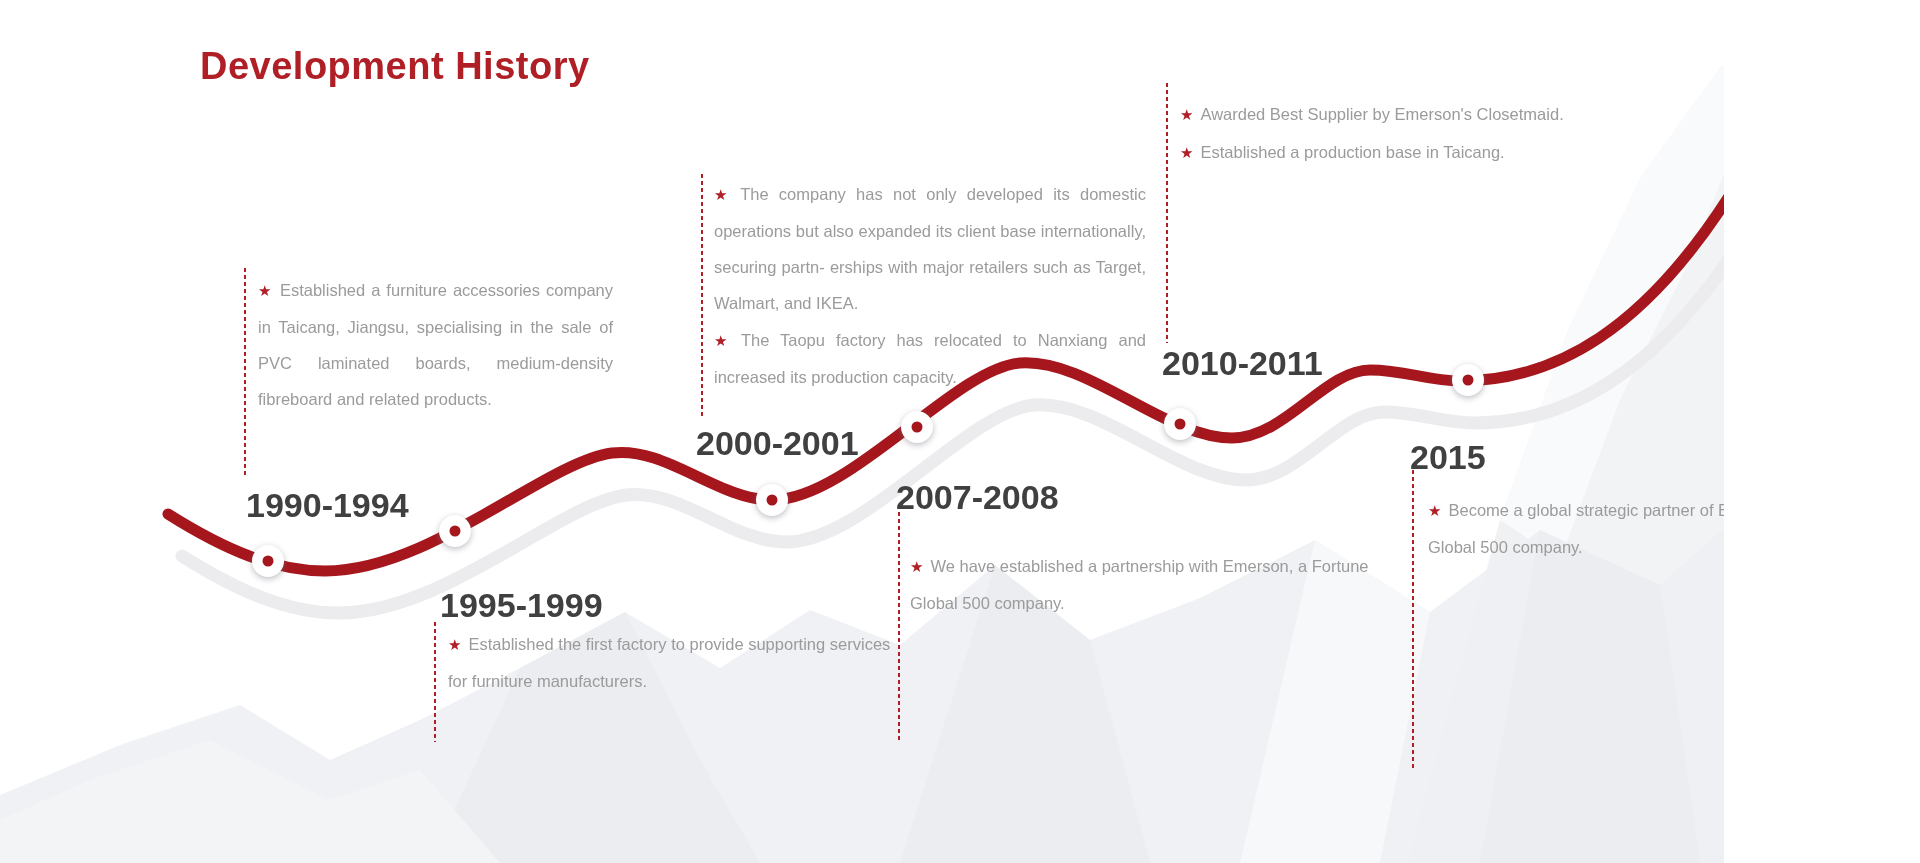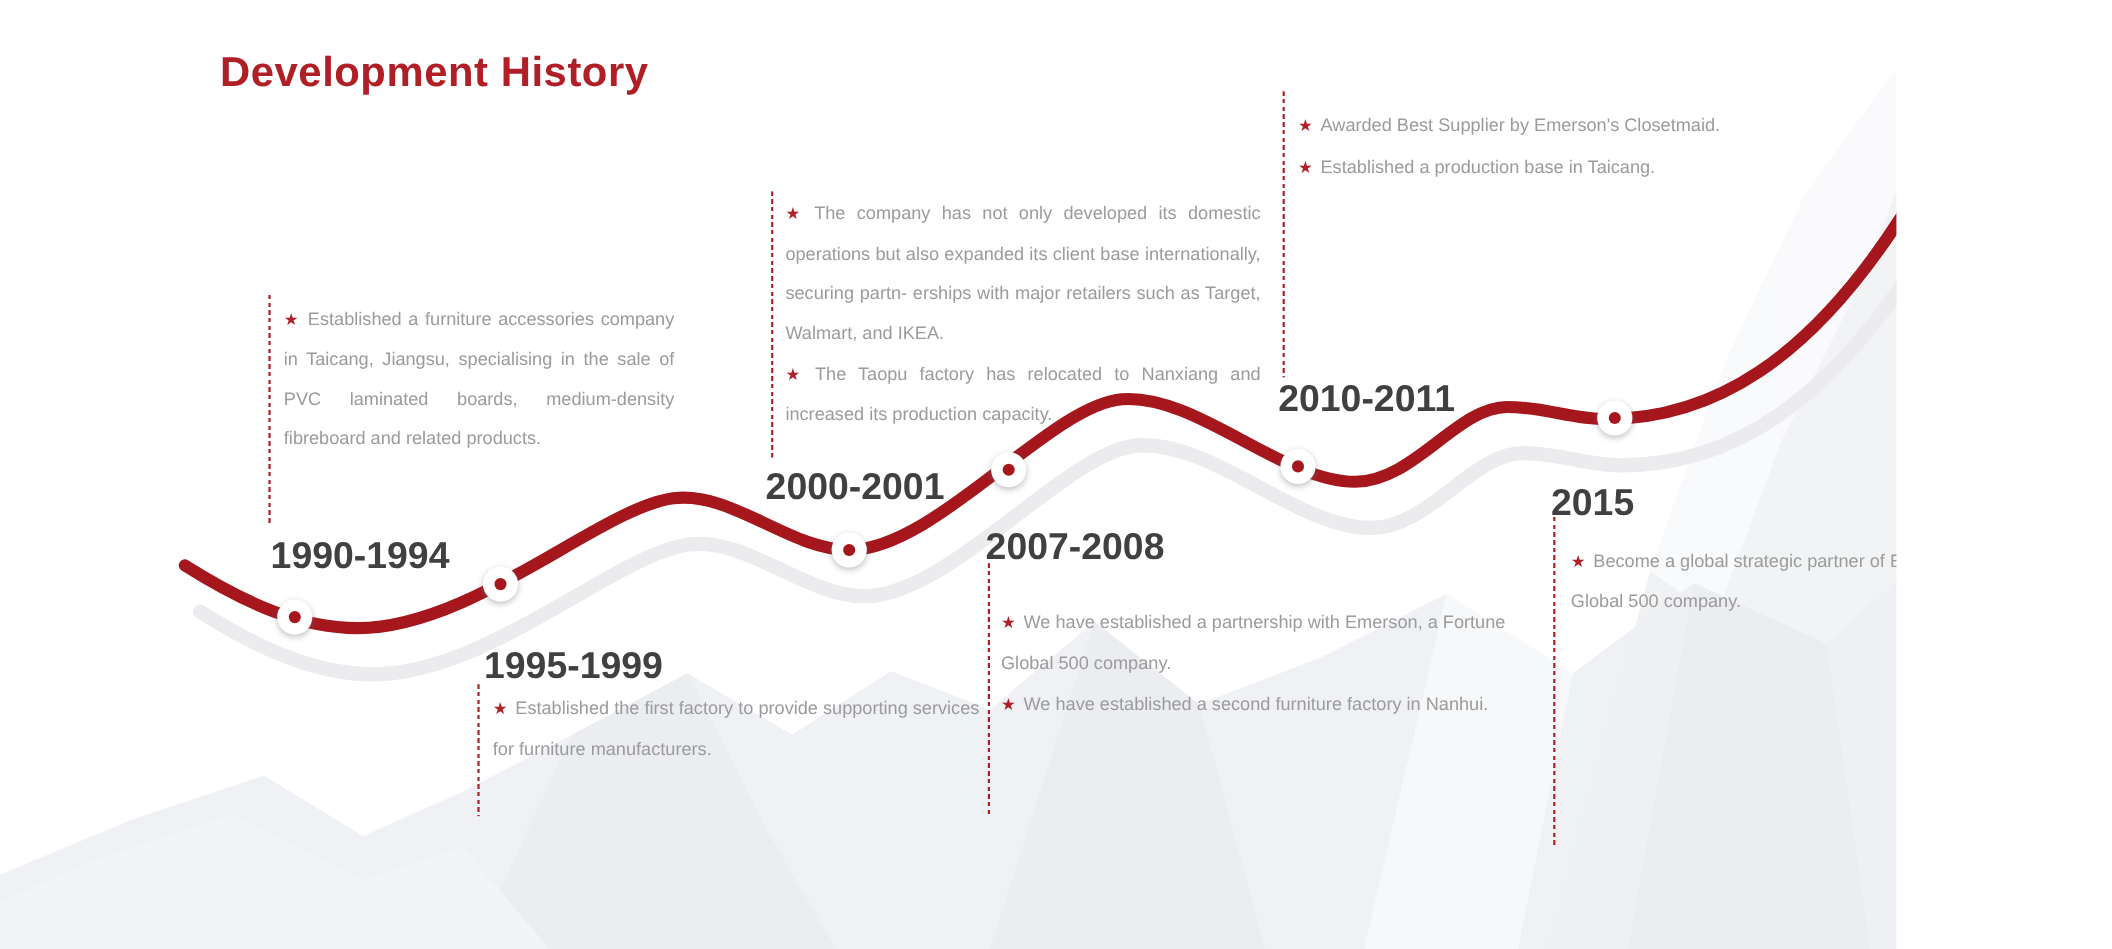--- a/index.html
+++ b/index.html
@@ -107,21 +107,20 @@
       <p class="item"><span class="star">★</span><span>The Taopu factory has relocated to Nanxiang and increased its production capacity.</span></p>
     </div>
     <div class="year" style="left:696px;top:424px;">2000-2001</div>
   </div>
 
   <div class="milestone">
     <div class="year" style="left:896px;top:478px;">2007-2008</div>
     <div class="vline" style="left:898px;top:512px;height:230px;"></div>
     <div class="items" style="left:910px;top:548px;width:462px;">
       <p class="item"><span class="star">★</span><span>We have established a partnership with Emerson, a Fortune Global 500 company.</span></p>
-      <p class="item"><span class="star">★</span><span>We have established a second furniture factory in Nanhui.</span></p>
     </div>
   </div>
 
   <div class="milestone">
     <div class="vline" style="left:1166px;top:83px;height:260px;"></div>
     <div class="items" style="left:1180px;top:96px;width:420px;">
       <p class="item"><span class="star">★</span><span>Awarded Best Supplier by Emerson's Closetmaid.</span></p>
       <p class="item"><span class="star">★</span><span>Established a production base in Taicang.</span></p>
     </div>
     <div class="year" style="left:1162px;top:344px;">2010-2011</div>

